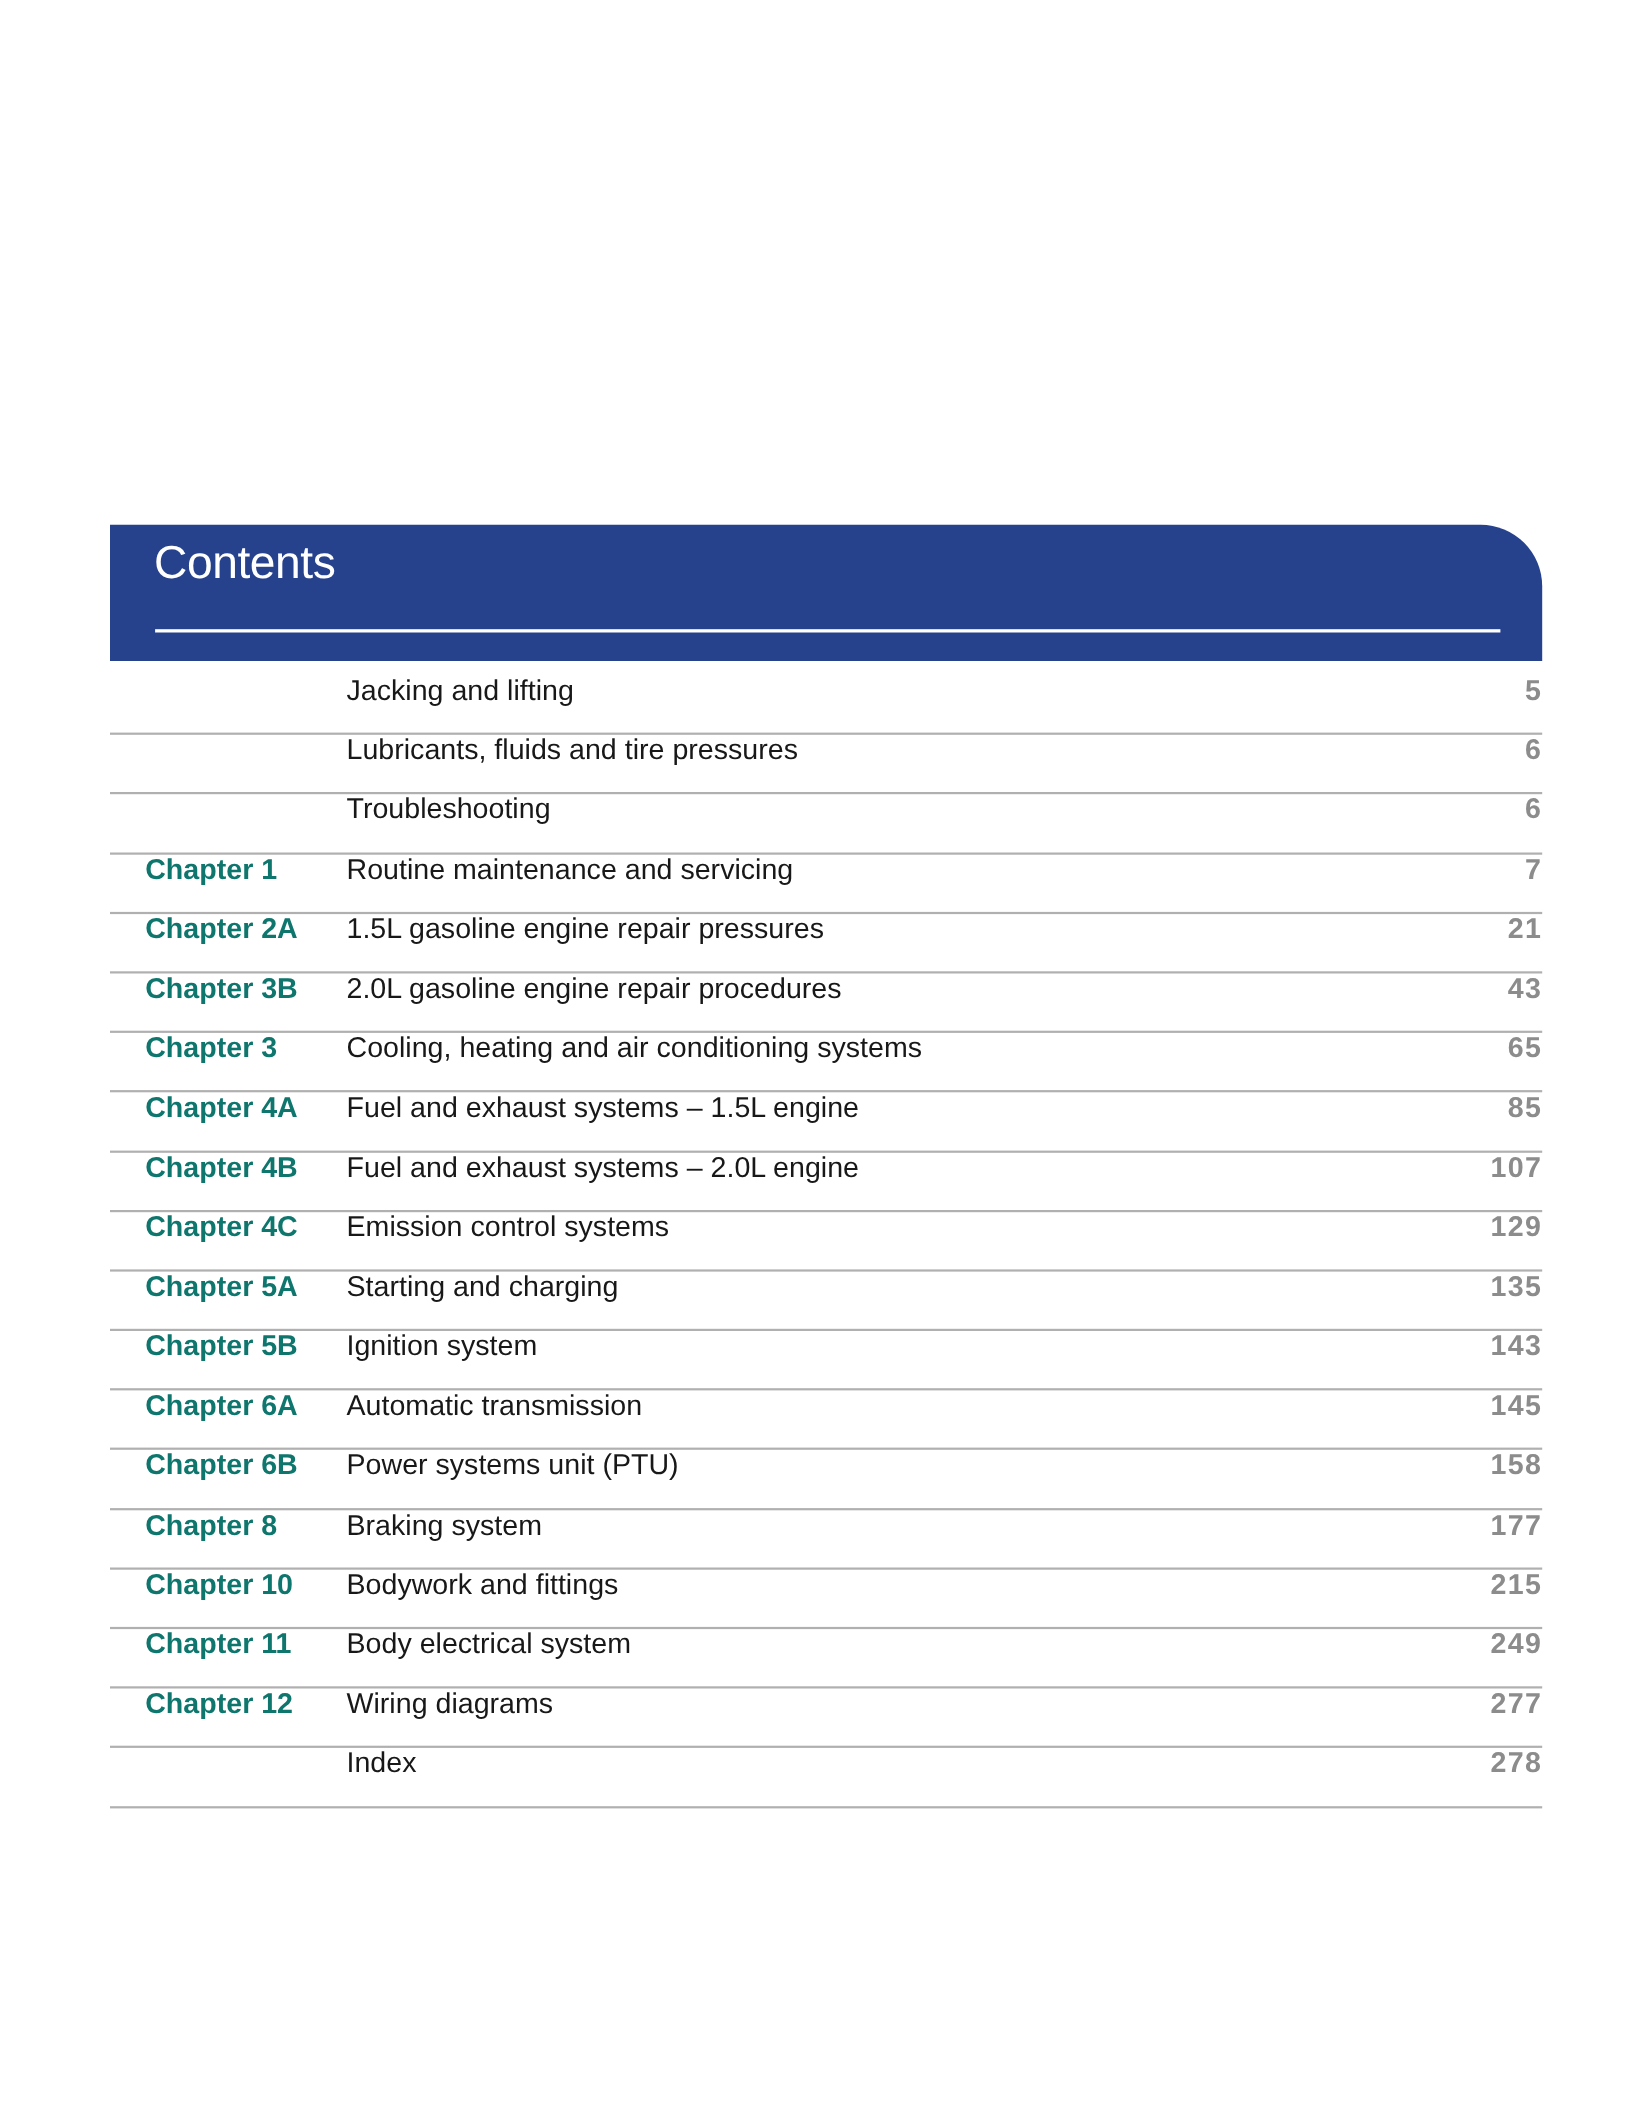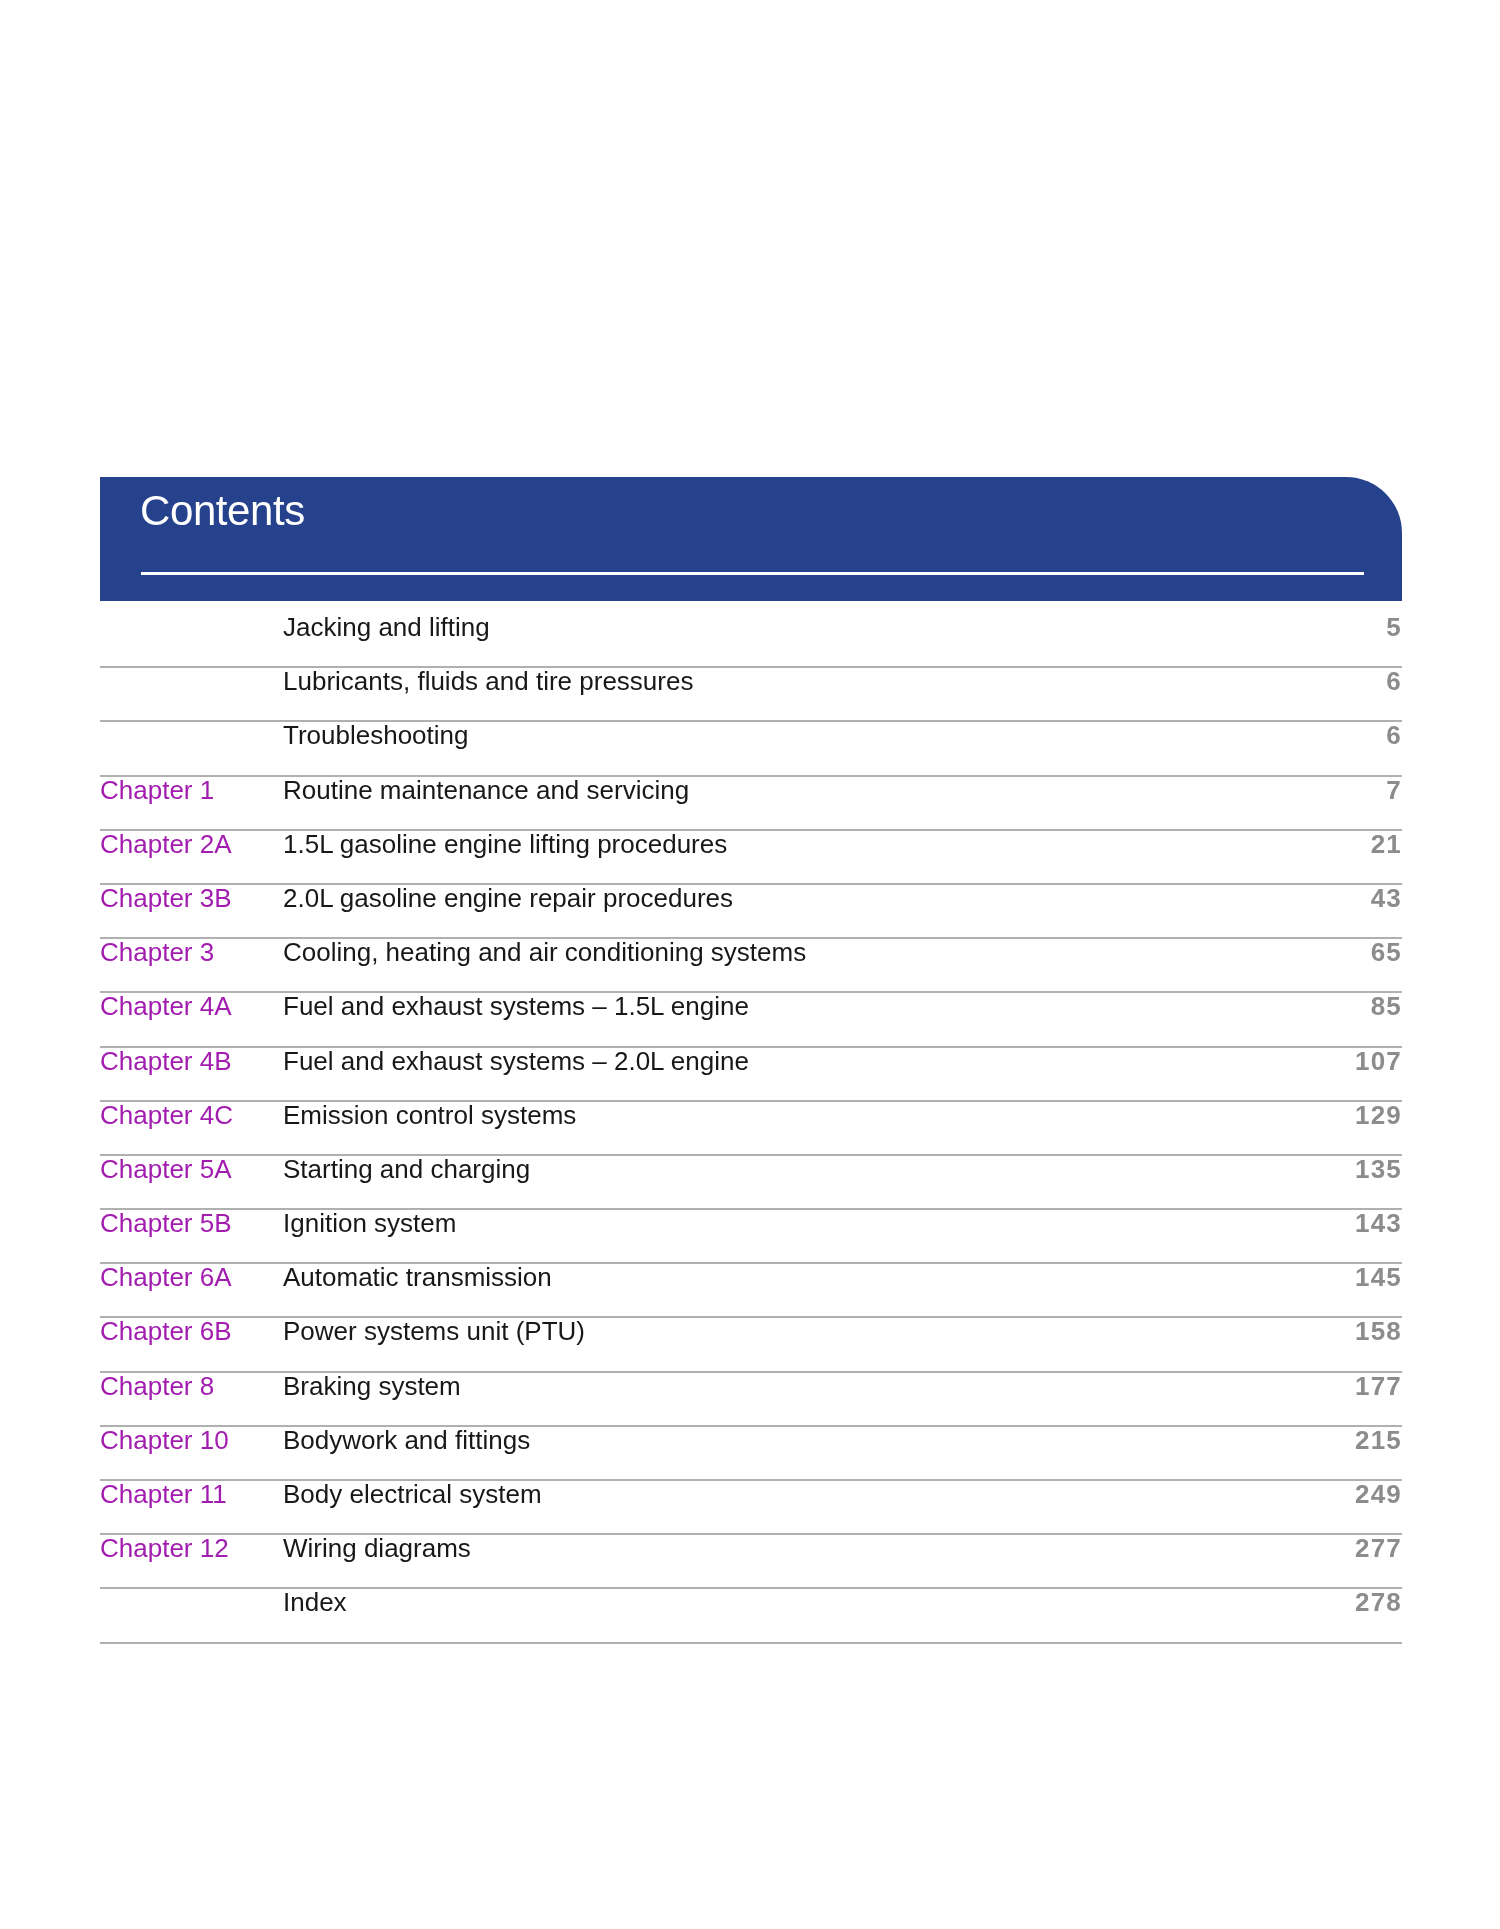--- a/index.html
+++ b/index.html
@@ -72,24 +72,25 @@
     box-sizing: border-box;
   }
   .toc-row.first {
     border-top: none;
   }
 
   .toc-chapter {
     width: 183px;
     flex: 0 0 183px;
     font-size: 26px;
-    color: #a21caf;
-    font-weight: 400;
+    color: #0f766e;
+    font-weight: 700;
     white-space: nowrap;
     line-height: 1;
+    margin-left: 32px;
   }
 
   .toc-title {
     flex: 1 1 auto;
     font-size: 26px;
     color: #181818;
     font-weight: 400;
     white-space: nowrap;
     line-height: 1;
   }
@@ -131,21 +132,21 @@
         <div class="toc-title">Troubleshooting</div>
         <div class="toc-page">6</div>
       </div>
       <div class="toc-row">
         <div class="toc-chapter">Chapter 1</div>
         <div class="toc-title">Routine maintenance and servicing</div>
         <div class="toc-page">7</div>
       </div>
       <div class="toc-row">
         <div class="toc-chapter">Chapter 2A</div>
-        <div class="toc-title">1.5L gasoline engine lifting procedures</div>
+        <div class="toc-title">1.5L gasoline engine repair pressures</div>
         <div class="toc-page">21</div>
       </div>
       <div class="toc-row">
         <div class="toc-chapter">Chapter 3B</div>
         <div class="toc-title">2.0L gasoline engine repair procedures</div>
         <div class="toc-page">43</div>
       </div>
       <div class="toc-row">
         <div class="toc-chapter">Chapter 3</div>
         <div class="toc-title">Cooling, heating and air conditioning systems</div>

